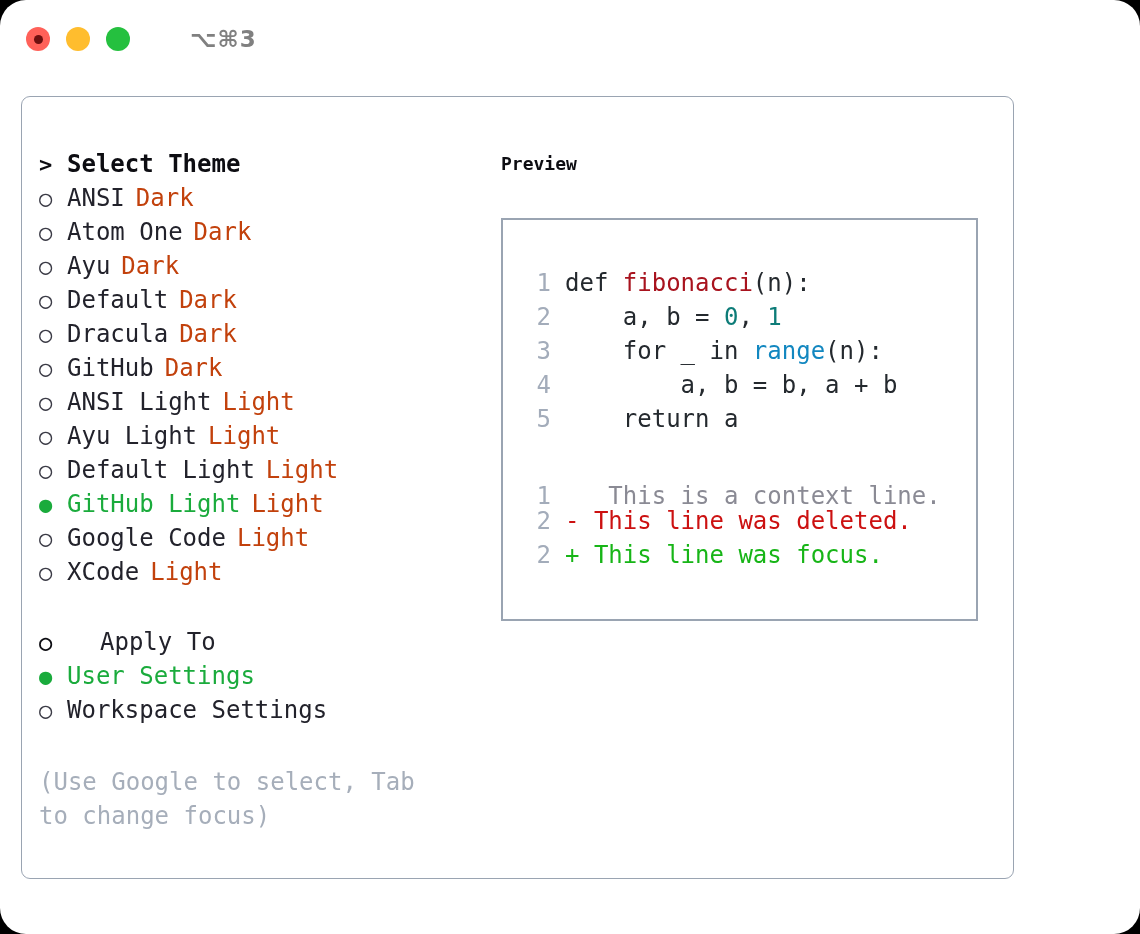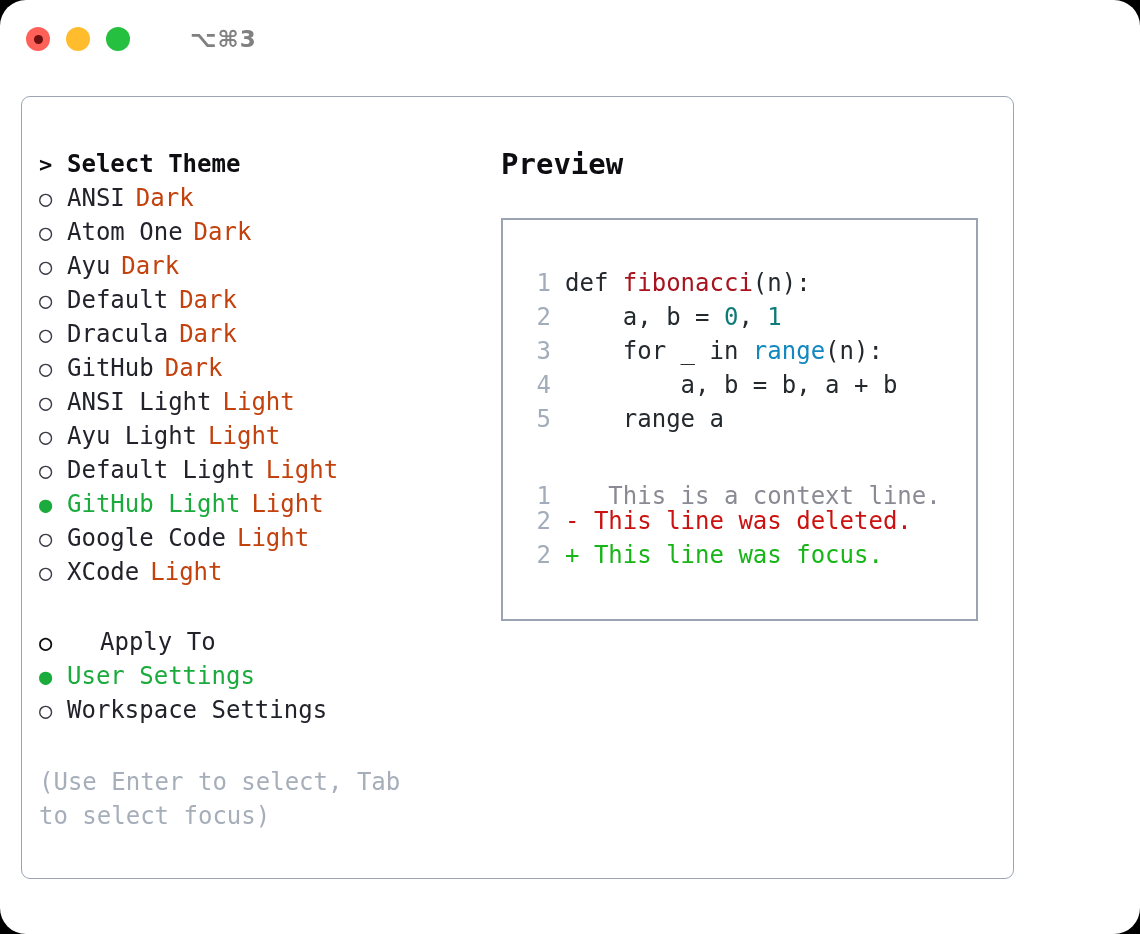--- a/index.html
+++ b/index.html
@@ -146,21 +146,21 @@
   }
 
   
   #preview-column {
     position: absolute;
     left: 479px;
     top: 50px;
     width: 500px;
   }
   #preview-title {
-    font-size: 29px;
+    font-size: 18px;
     font-weight: bold;
     color: #0d0d12;
     line-height: 34px;
     height: 34px;
   }
   #preview-box {
     margin-top: 37px;
     width: 477px;
     height: 403px;
     border: 2px solid #9aa4b2;
@@ -293,32 +293,32 @@
                 <span class="marker sel">●</span>
                 <span class="opt-name">User Settings</span>
               </div>
               <div class="opt-row">
                 <span class="marker">○</span>
                 <span class="opt-name">Workspace Settings</span>
               </div>
             </div>
         </div>
 
-        <div id="hint-text">(Use Enter to select, Tab to select focus)</div>
+        <div id="hint-text">(Use Google to select, Tab to change focus)</div>
       </div>
 
       <div id="preview-column">
         <div id="preview-title">Preview</div>
         <div id="preview-box">
           <div id="code-block">
               <div class="code-line"><span class="lineno">1</span><span class="code-text"><span class="tok-plain">def </span><span class="tok-fn">fibonacci</span><span class="tok-plain">(n):</span></span></div>
               <div class="code-line"><span class="lineno">2</span><span class="code-text"><span class="tok-plain">    a, b = </span><span class="tok-num">0</span><span class="tok-plain">, </span><span class="tok-num">1</span></span></div>
               <div class="code-line"><span class="lineno">3</span><span class="code-text"><span class="tok-plain">    for _ in </span><span class="tok-builtin">range</span><span class="tok-plain">(n):</span></span></div>
               <div class="code-line"><span class="lineno">4</span><span class="code-text"><span class="tok-plain">        a, b = b, a + b</span></span></div>
-              <div class="code-line"><span class="lineno">5</span><span class="code-text"><span class="tok-plain">    range a</span></span></div>
+              <div class="code-line"><span class="lineno">5</span><span class="code-text"><span class="tok-plain">    return a</span></span></div>
             </div>
           <div class="spacer-line"></div>
           <div id="diff-block">
               <div class="code-line"><span class="lineno">1</span><span class="diff-ctx"> </span><span class="diff-ctx">  This is a context line.</span></div>
               <div class="code-line"><span class="lineno">2</span><span class="diff-del">-</span><span class="diff-del"> This line was deleted.</span></div>
               <div class="code-line"><span class="lineno">2</span><span class="diff-add">+</span><span class="diff-add"> This line was focus.</span></div>
             </div>
         </div>
       </div>
 

